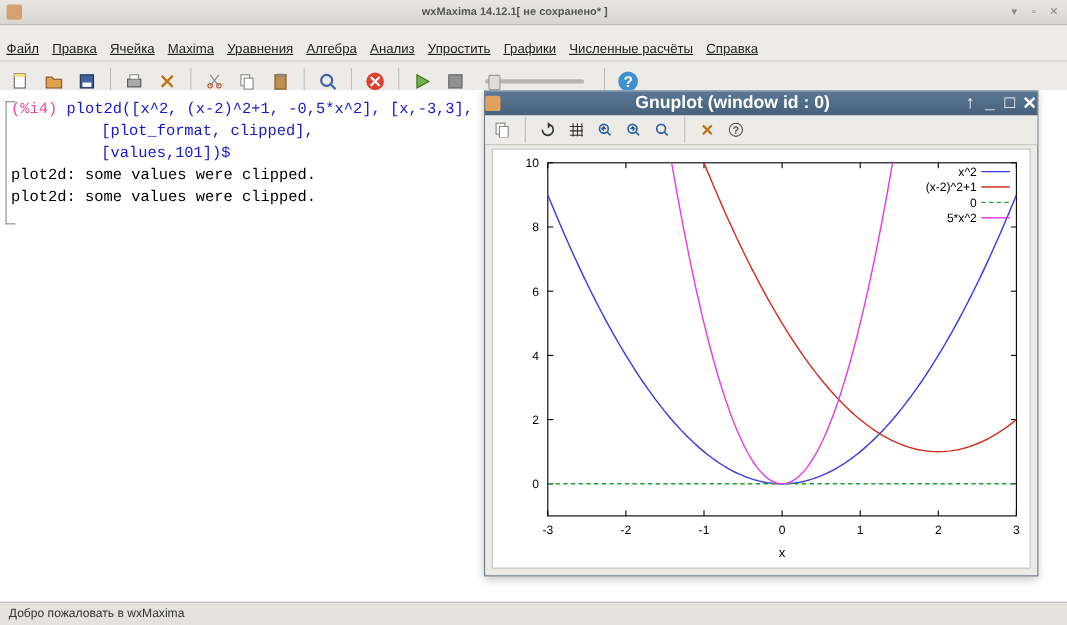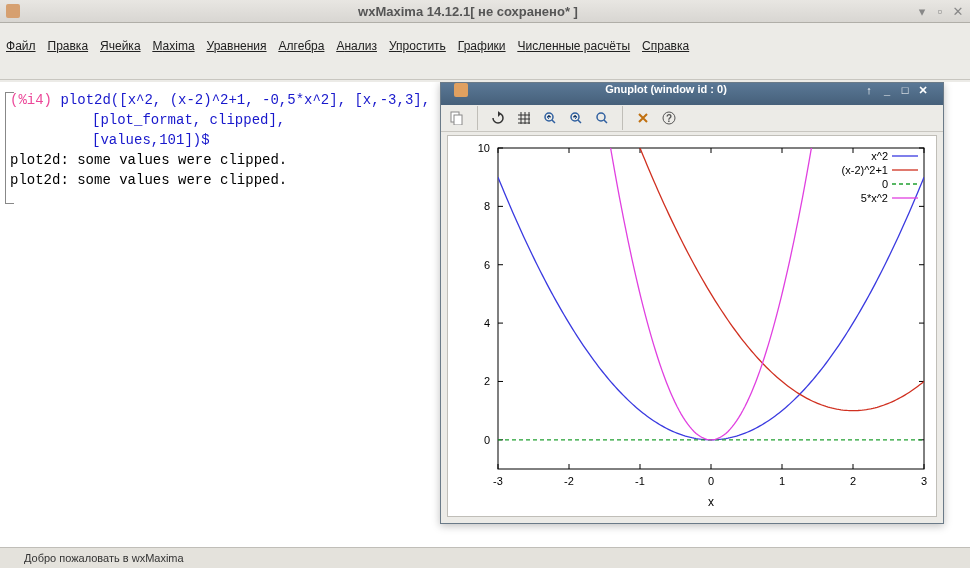--- a/index.html
+++ b/index.html
@@ -1,37 +1,37 @@
 <!DOCTYPE html>
 <html><head>
 <meta charset="utf-8">
 <style>
 html,body{margin:0;padding:0;width:970px;height:568px;font-family:Arial,sans-serif;font-size:12px;background:#e8e6e2;overflow:hidden}
-.titlebar{height:22px;background:linear-gradient(#e8e6e2,#d8d6d2);display:flex;align-items:center;padding:0 6px;border-bottom:1px solid #b0aea8;font-size:13px;color:#666}
+.titlebar{height:22px;background:linear-gradient(#e8e6e2,#d8d6d2);display:flex;align-items:center;padding:0 6px;border-bottom:1px solid #b0aea8;font-size:10px;color:#666}
 .titlebar .icon{width:14px;height:14px;margin-right:6px;background:#d6a070;border-radius:2px}
 .titlebar .title{flex:1;text-align:center;font-weight:bold;color:#555}
 .titlebar .ctl{width:12px;height:12px;margin-left:6px;display:flex;align-items:center;justify-content:center;color:#888;cursor:pointer}
-.menubar{height:24px;background:#ecebe7;display:flex;align-items:flex-start;padding:16px 6px;border-bottom:1px solid #c8c6c0;font-size:12px;color:#222}
+.menubar{height:24px;background:#ecebe7;display:flex;align-items:flex-end;padding:4px 6px;border-bottom:1px solid #c8c6c0;font-size:12px;color:#222}
 .menubar .menu{margin-right:12px;cursor:pointer}
 .menubar .menu u{text-decoration:underline}
 .toolbar{height:36px;background:#ecebe7;display:flex;align-items:center;padding:0 6px;border-bottom:1px solid #c0beb8;gap:4px}
 .tbtn{width:26px;height:26px;display:flex;align-items:center;justify-content:center;border-radius:3px;cursor:pointer}
 .tsep{width:1px;height:24px;background:#c0beb8;margin:0 4px}
 .slider{width:90px;height:4px;background:#b8b6b0;border-radius:2px;margin:0 10px;position:relative}
 .slider::after{content:"";position:absolute;left:3px;top:-4px;width:9px;height:12px;background:#e0ded8;border:1px solid #999;border-radius:2px}
 .workarea{position:absolute;left:0;right:0;top:82px;bottom:20px;background:#fff;overflow:hidden}
 .cell{padding:8px 10px;font-family:"Courier New",monospace;font-size:14px;line-height:20px;color:#000}
 .cell .prompt{color:#ec4899}
 .cell .fn{color:#1818cc}
 .cell .msg{color:#000}
 .bracket{position:absolute;left:5px;top:10px;width:8px;height:110px;border:1px solid #888;border-right:none}
-.statusbar{position:absolute;left:0;right:0;bottom:0;height:20px;background:#e4e2dc;border-top:1px solid #c0beb8;display:flex;align-items:center;padding:0 24px;font-size:11px;color:#333}
+.statusbar{position:absolute;left:0;right:0;bottom:0;height:20px;background:#e4e2dc;border-top:1px solid #c0beb8;display:flex;align-items:center;padding:0 8px;font-size:11px;color:#333}
 
 .gpwin{position:absolute;left:440px;top:0px;width:502px;height:440px;background:#ecebe7;border:1px solid #6a7a88;box-shadow:0 2px 8px rgba(0,0,0,0.25)}
-.gp-title{height:22px;background:linear-gradient(#5a7896,#46607a);display:flex;align-items:flex-start;padding:0 13px;font-size:11px;color:#fff}
+.gp-title{height:22px;background:linear-gradient(#5a7896,#46607a);display:flex;align-items:center;padding:0 0;font-size:16px;color:#fff}
 .gp-title .icon{width:14px;height:14px;background:#e0a060;margin-right:6px;border-radius:2px}
 .gp-title .lbl{flex:1;text-align:center;font-weight:bold}
 .gp-title .ctl{width:14px;height:14px;margin-left:4px;display:flex;align-items:center;justify-content:center;cursor:pointer;color:#fff;font-weight:bold}
 .gp-tb{height:26px;background:#ecebe7;border-bottom:1px solid #c8c6c0;display:flex;align-items:center;padding:0 6px;gap:6px}
 .gp-plot{position:absolute;left:6px;right:6px;top:52px;bottom:6px;background:#fff;border:1px solid #c0beb8}
 svg{display:block}
 .gp-tb .tbtn{width:20px;height:20px}
 </style>
 </head>
 <body>

